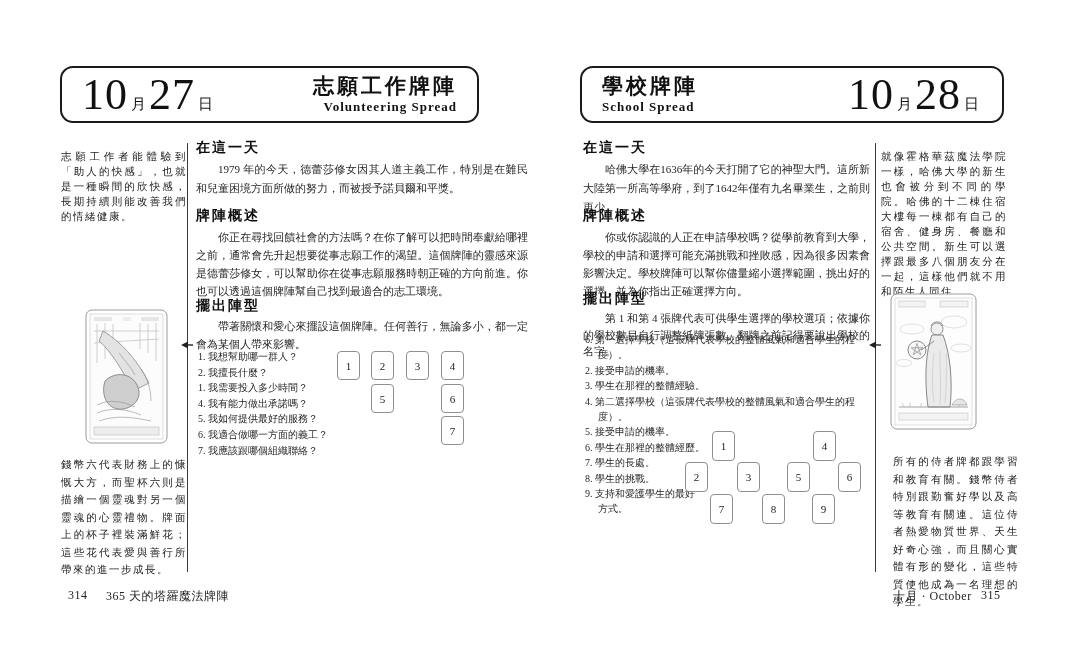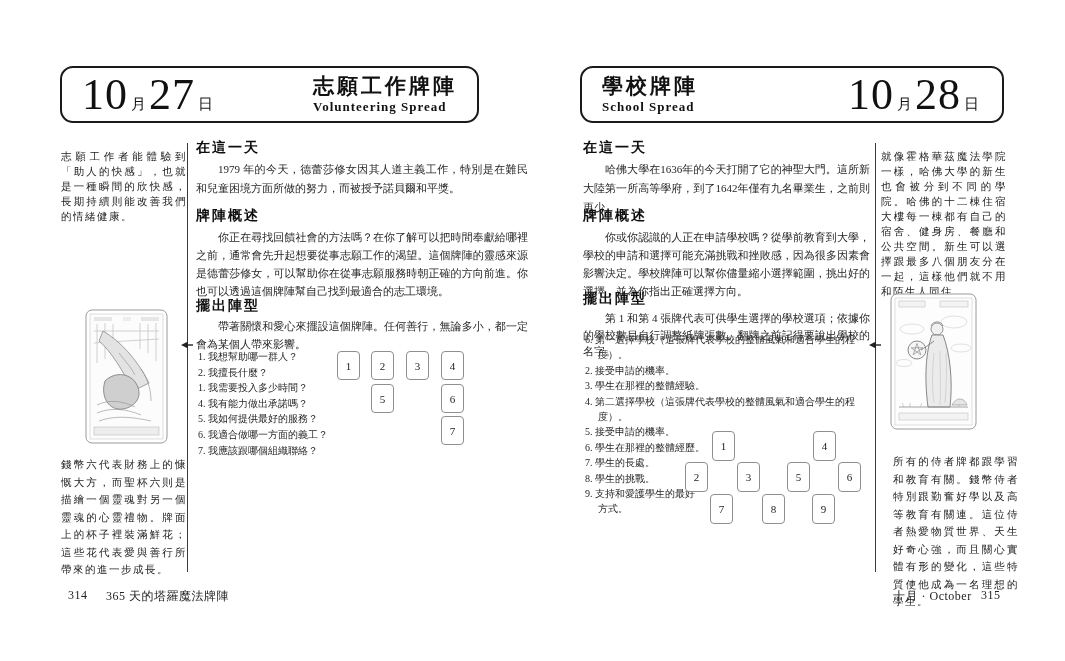--- a/index.html
+++ b/index.html
@@ -10,21 +10,21 @@
        display:flex;align-items:center;justify-content:space-between;
        padding:0 20px;box-sizing:border-box;background:#fff;gap:32px;}
   .hdr-l{left:60px;width:419px;}
   .hdr-r{left:580px;width:424px;}
   .date{display:flex;align-items:baseline;color:#111;white-space:nowrap;}
   .date .num{font-size:44px;line-height:1;letter-spacing:1px;}
   .date .unit{font-size:15px;margin:0 3px;}
   .hdr-title{line-height:1.15;}
   .hdr-title .zh{font-size:21px;font-weight:700;letter-spacing:3px;color:#111;}
   .hdr-title .en{font-size:13px;font-weight:700;letter-spacing:1px;color:#111;margin-top:2px;}
-  .ta-r{text-align:left;}
+  .ta-r{text-align:right;}
   
   .side-note{position:absolute;width:126px;font-size:10.5px;line-height:15px;
              letter-spacing:1.5px;text-align:justify;color:#222;}
   .side-cap{position:absolute;width:126px;font-size:10.5px;line-height:17.5px;
             letter-spacing:1.5px;text-align:justify;color:#222;}
   
   .vline{position:absolute;top:143px;height:429px;width:1px;background:#3a3a3a;}
   .varrow{position:absolute;width:13px;height:10px;}
   
   .h-sec{position:absolute;margin:0;font-family:"Liberation Sans",sans-serif;

